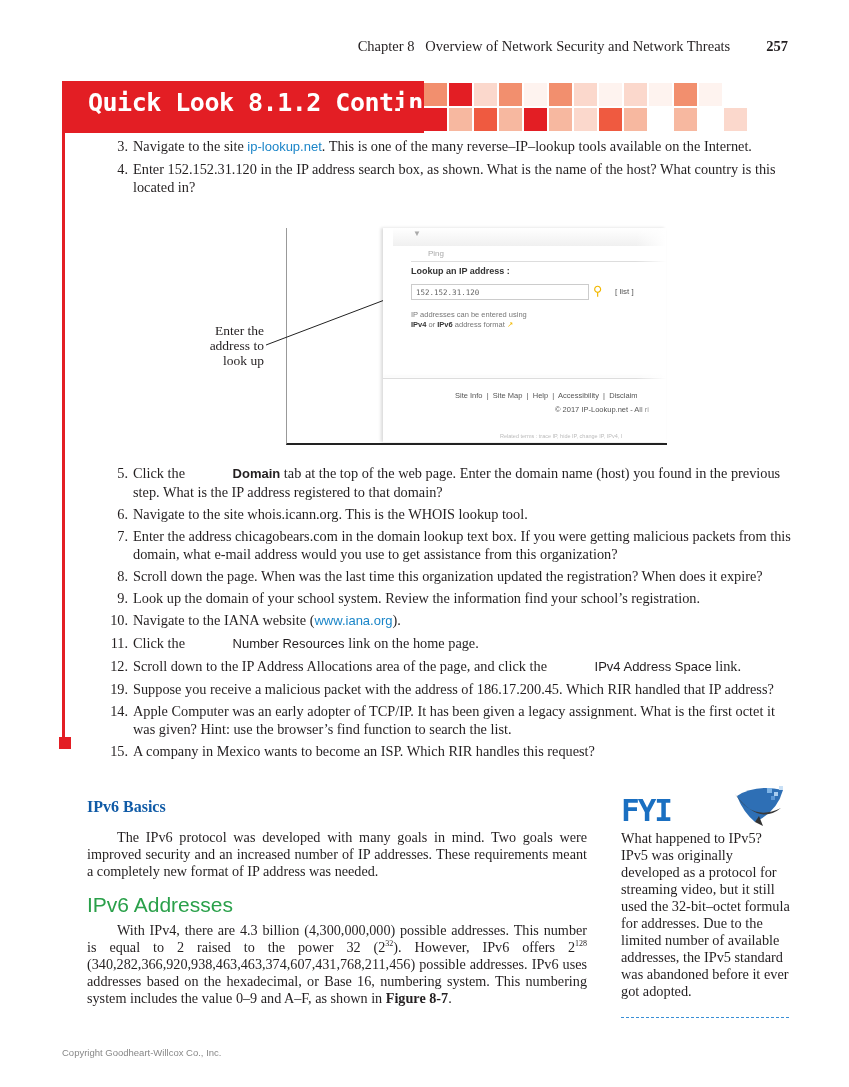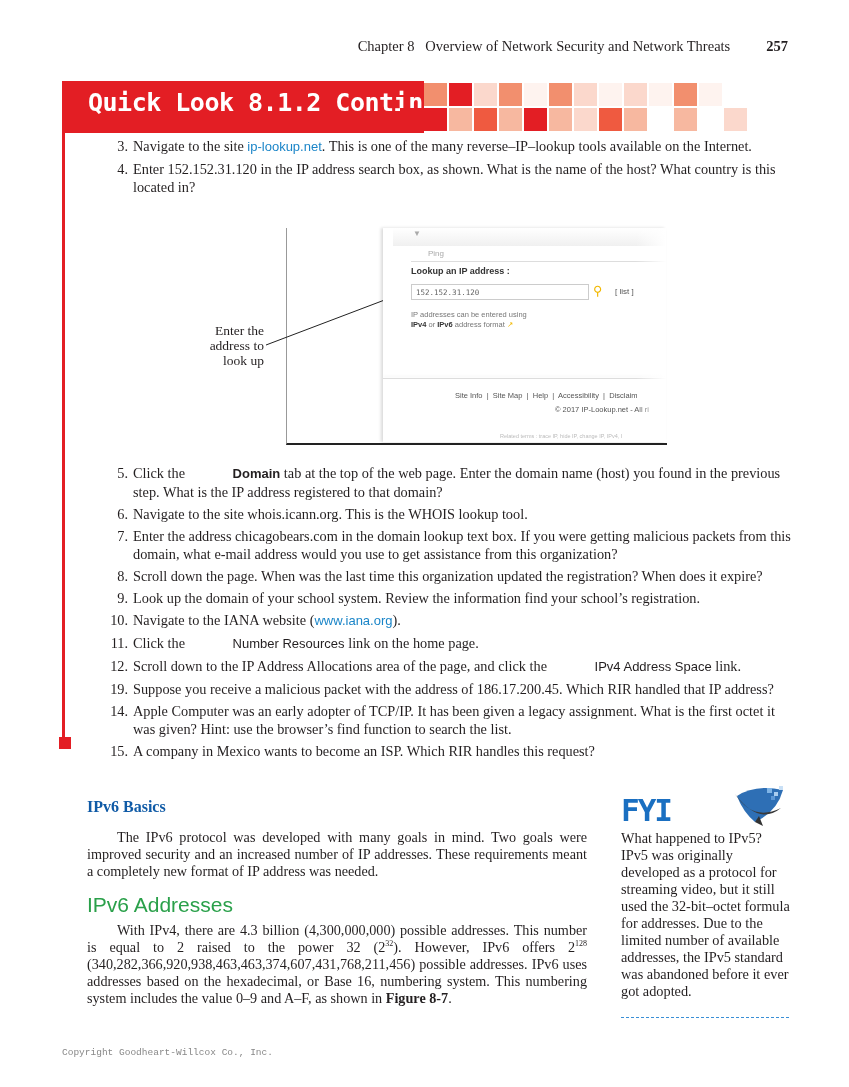--- a/index.html
+++ b/index.html
@@ -21,21 +21,21 @@
   #figure { left:286px; top:228px; width:380px; height:215px; border-left:1px solid #999; border-bottom:2px solid #222; }
   #shot { left:383px; top:228px; width:283px; height:214px; background:#fff; box-shadow:-2px 0 3px rgba(0,0,0,0.15); font-family:"Liberation Sans","DejaVu Sans",sans-serif; overflow:hidden; }
   #shot .fade { position:absolute; right:0; top:0; width:30px; height:100%; background:linear-gradient(to right, rgba(255,255,255,0), #fff); }
   #callout { left:190px; top:323px; width:74px; text-align:right; font-size:13.5px; line-height:15px; }
   .h1 { font-family:Liberation Serif, serif; font-weight:bold; color:#0f5aa6; font-size:16px; }
   .h2 { font-family:"Liberation Sans","DejaVu Sans",sans-serif; color:#2aa04a; font-size:21px; }
   .para { font-size:14.2px; line-height:17px; text-align:justify; }
   #fyi-title { left:621px; top:792px; font-family:"DejaVu Sans Mono","Liberation Mono",monospace; font-weight:bold; font-size:31px; color:#1a6fc1; letter-spacing:-2px;text-align:center; }
   #fyi-body { left:621px; top:830px; width:170px; font-size:14.3px; line-height:17px; }
   #fyi-rule { left:621px; top:1017px; width:168px; border-top:1.5px dashed #3a8fd6; }
-  #footer { left:62px; top:1047px; font-family:Liberation Mono, monospace; font-size:9.5px; color:#888;text-align:center; }
+  #footer { left:62px; top:1047px; font-family:Liberation Sans, sans-serif; font-size:9.5px; color:#888;text-align:center; }
   sup { font-size:8px; line-height:0; }
 </style>
 </head>
 <body>
 
 <div id="running-head" class="abs">
   <span>Chapter 8</span>&nbsp;&nbsp;&nbsp;<span>Overview of Network Security and Network Threats</span><span class="pg">257</span>
 </div>
 
 <div id="banner" class="abs" style="background: rgb(227, 30, 36);"></div>

